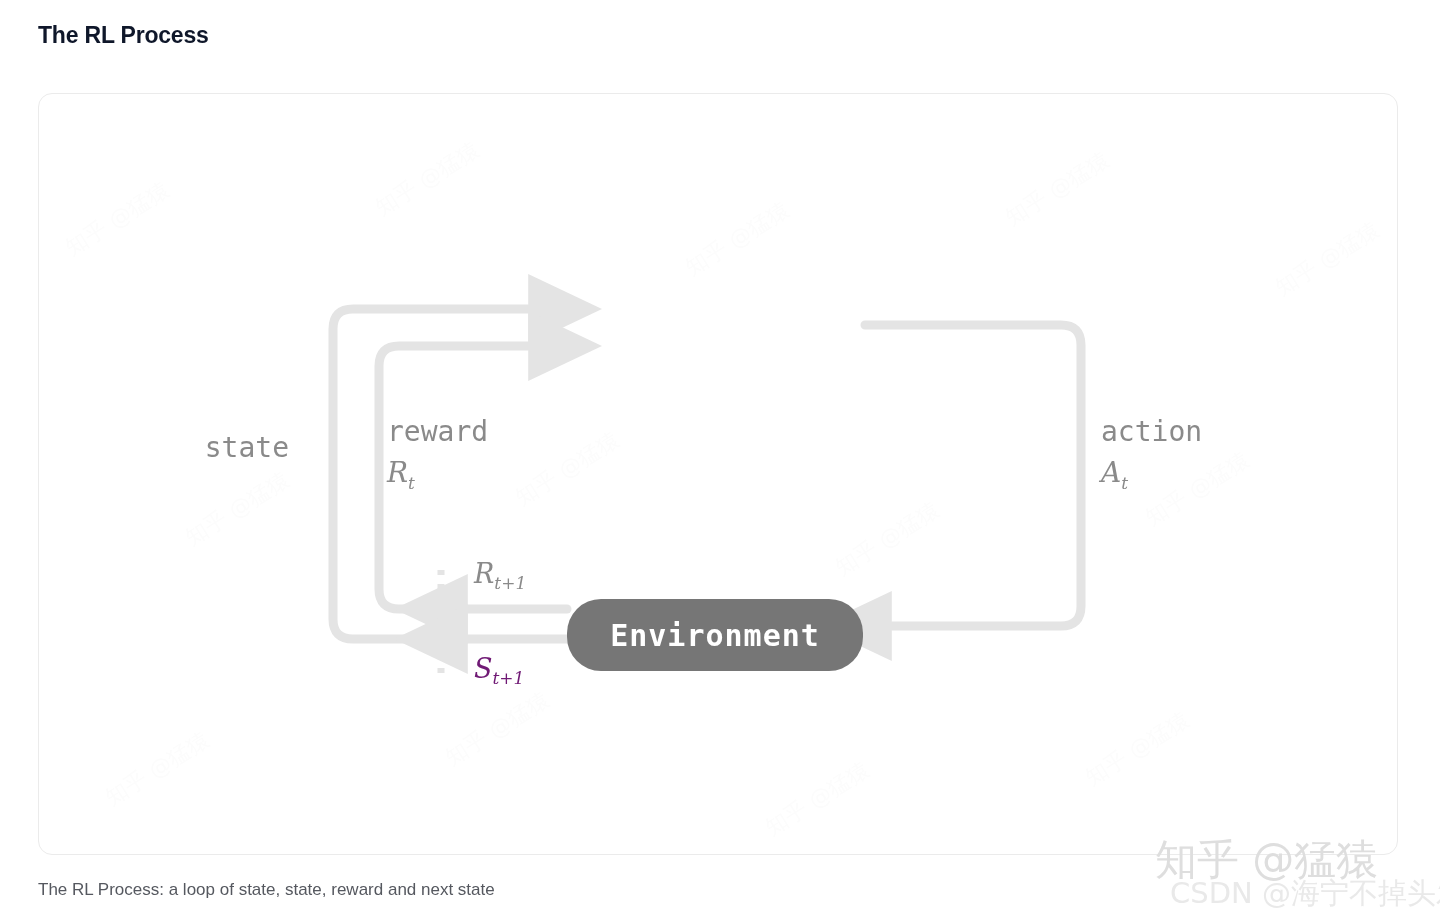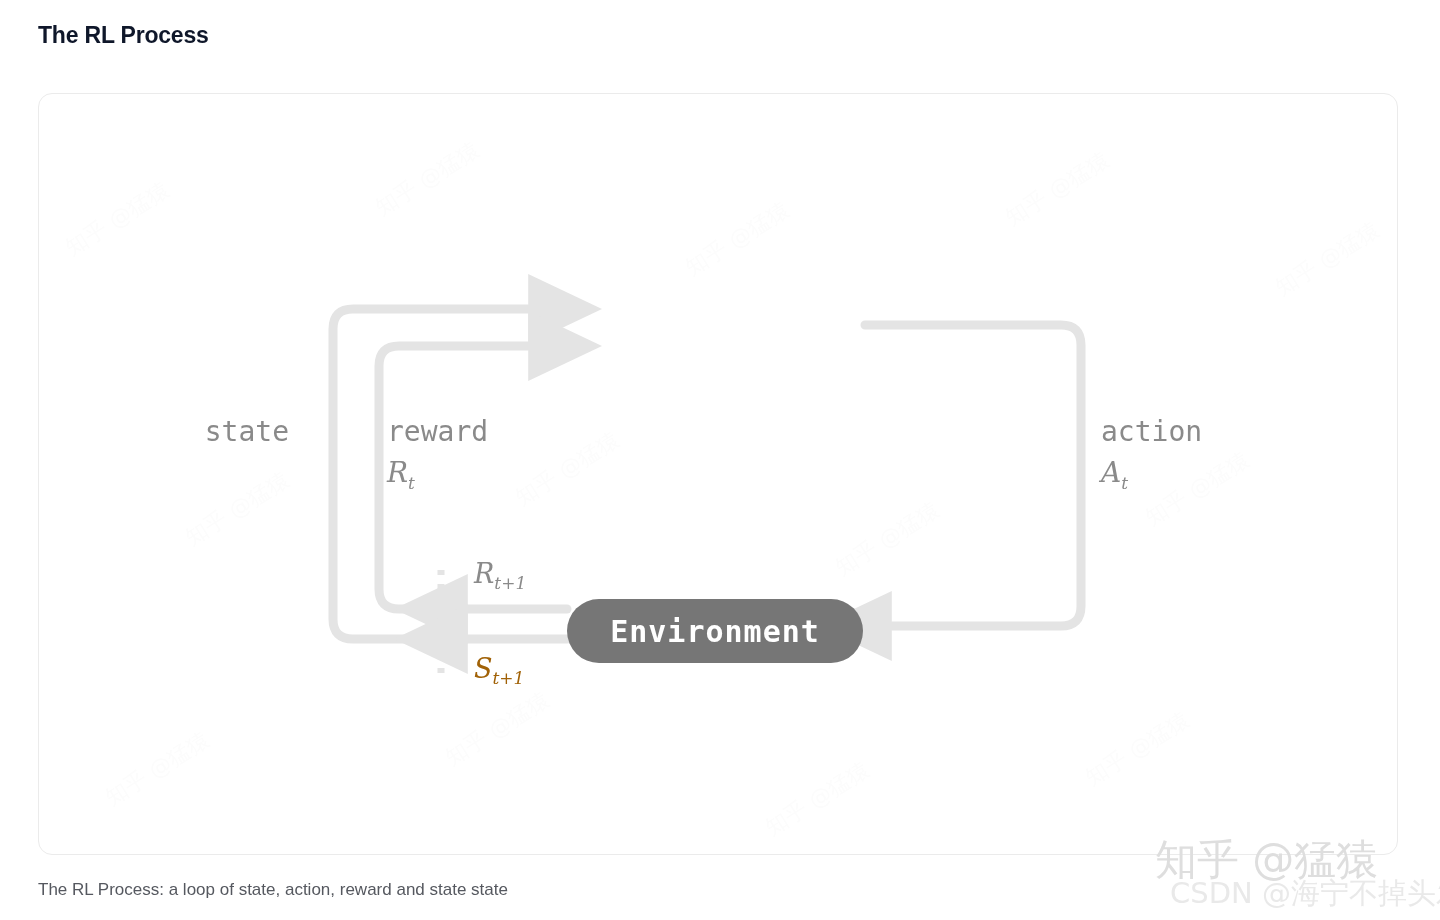--- a/index.html
+++ b/index.html
@@ -78,21 +78,21 @@
   #agent-node {
     left: 528px;
     top: 205px;
     width: 296px;
     height: 64px;
   }
   #environment-node {
     left: 528px;
     top: 505px;
     width: 296px;
-    height: 64px;
+    height: 72px;
   }
 
   .edge-label {
     position: absolute;
     color: #8a8a8a;
     font-family: "DejaVu Sans Mono", monospace;
     font-size: 28px;
     line-height: 1.45;
     white-space: nowrap;
   }
@@ -101,21 +101,21 @@
     font-style: italic;
     font-size: 28px;
   }
   .edge-label .sym sub {
     font-size: 17px;
     font-style: italic;
   }
 
   #label-state {
     left: 120px;
-    top: 318px;
+    top: 334px;
     width: 130px;
     text-align: right;
   }
   #label-reward {
     left: 348px;
     top: 318px;
     text-align: left;
   }
   #label-action {
     left: 1062px;
@@ -226,20 +226,20 @@
     <div class="sym"><span>R</span><sub>t</sub></div>
   </div>
 
   <div id="label-action" class="edge-label">
     <div>action</div>
     <div class="sym"><span>A</span><sub>t</sub></div>
   </div>
 
   <div id="label-reward-next" class="edge-label" style="color:#8a8a8a;text-align:right;"><span>R</span><sub>t+1</sub></div>
 
-  <div id="label-state-next" class="edge-label" style="color:#a16207;"><span>S</span><sub>t+1</sub></div>
+  <div id="label-state-next" class="edge-label" style="color:#701a75;"><span>S</span><sub>t+1</sub></div>
 
 </div>
 
-<div id="caption">The RL Process: a loop of state, action, reward and state state</div>
+<div id="caption">The RL Process: a loop of state, state, reward and next state</div>
 
 <div id="wm-zhihu">知乎 @猛猿</div>
 <div id="wm-csdn">CSDN @海宁不掉头发</div>
 
 </body></html>

